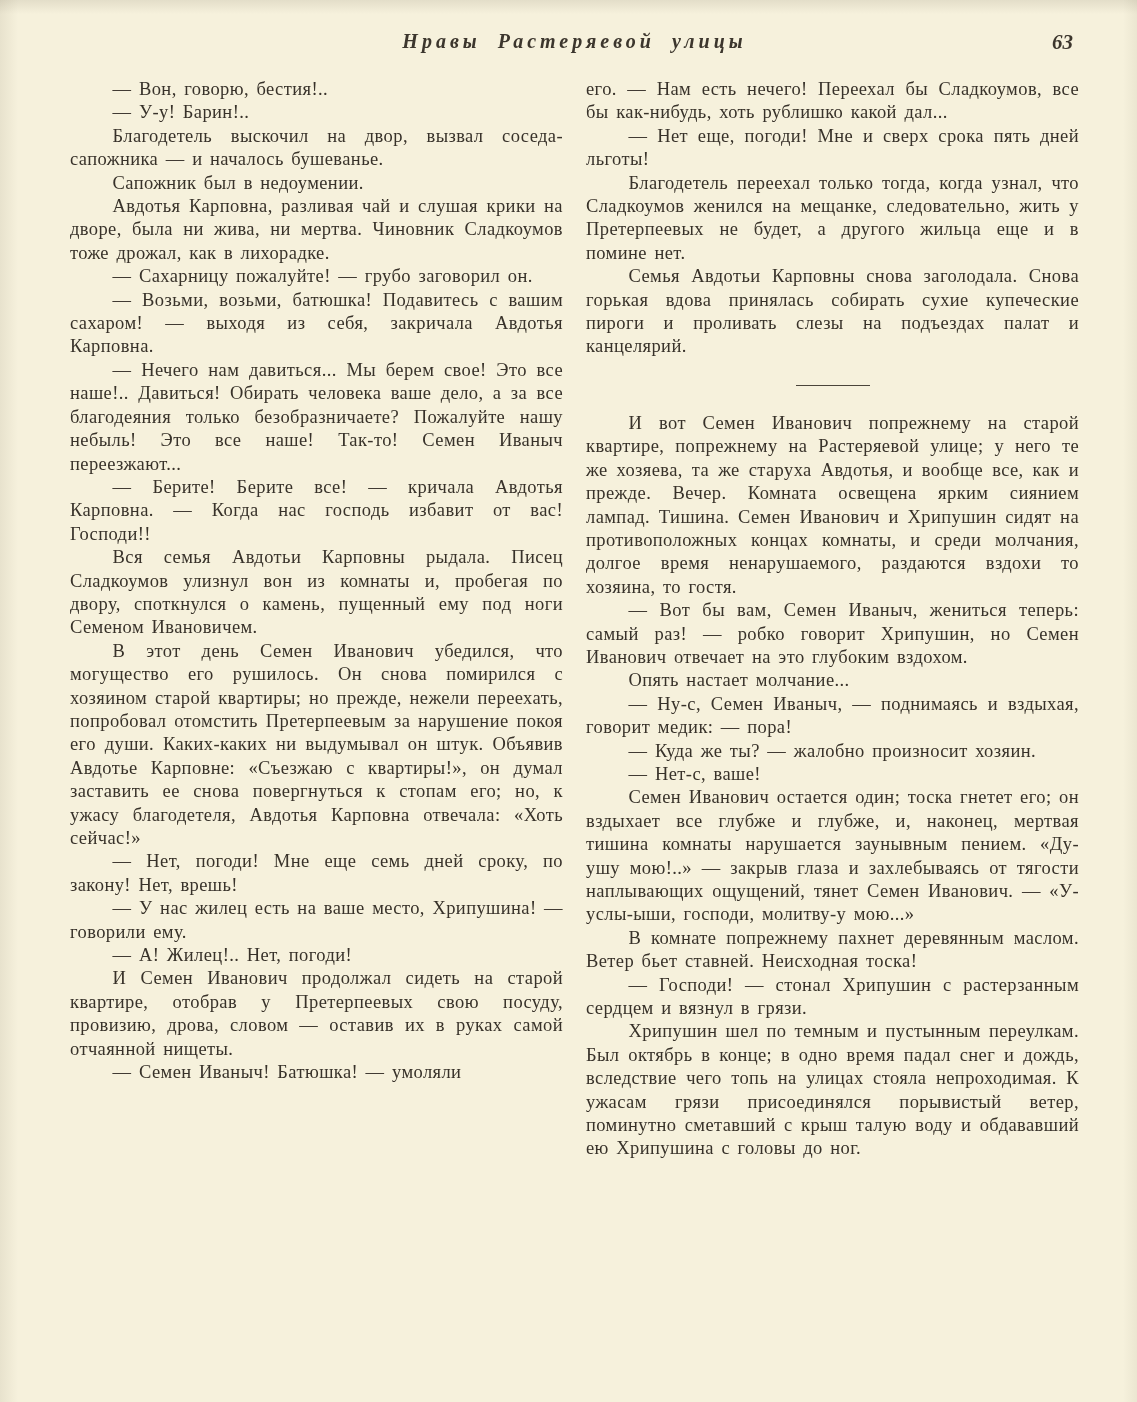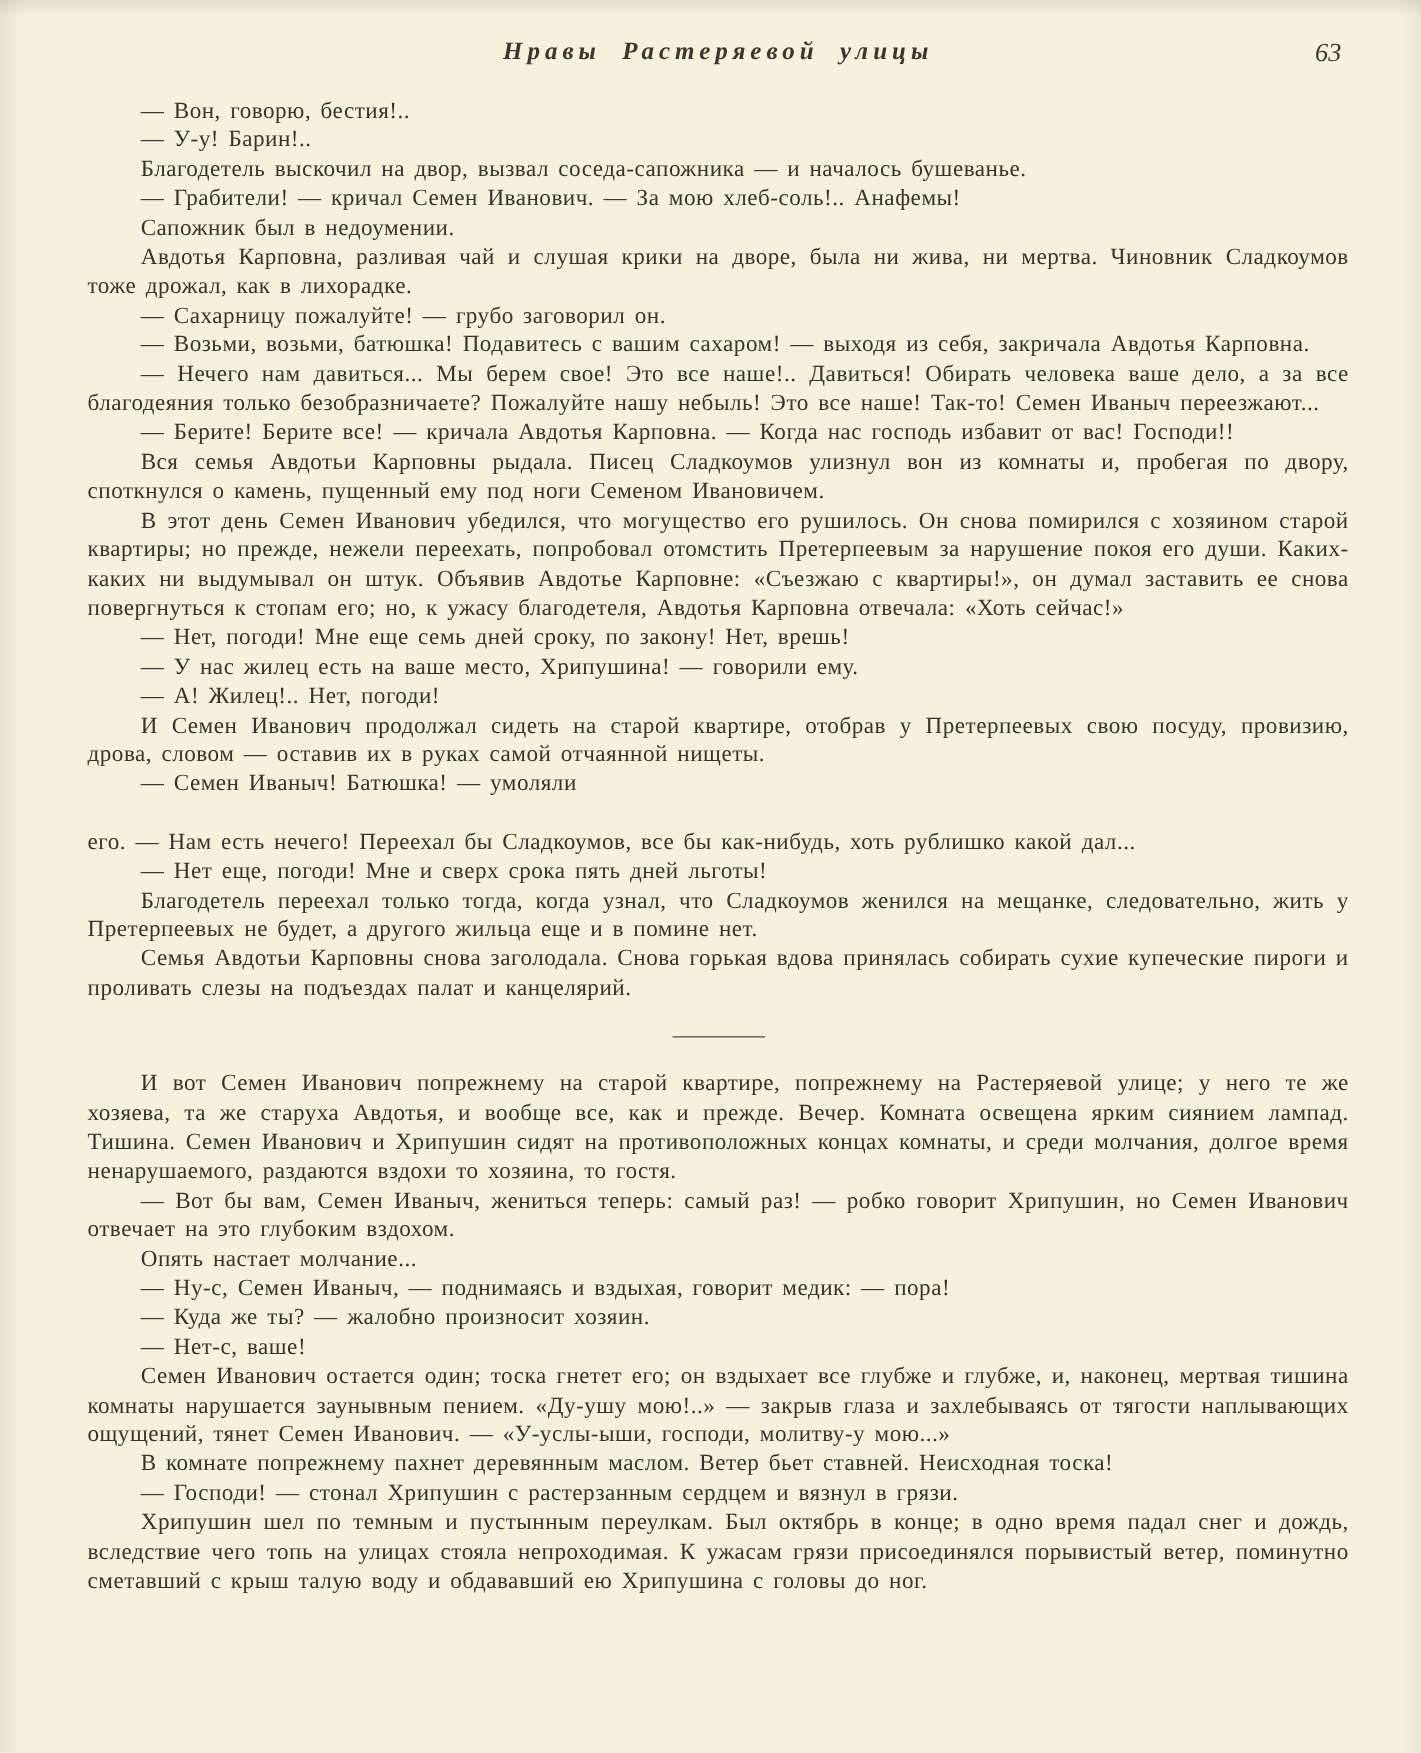--- a/index.html
+++ b/index.html
@@ -41,28 +41,27 @@
     font-size:20px;
     letter-spacing:4px;
     word-spacing:8px;
     color:#3c362d;
   }
   .page-number{
     position:absolute;
     right:6px;
     top:0;
     font-style:italic;
-    font-weight:normal;
+    font-weight:bold;
     font-size:21px;
     color:#3c362d;
   }
   .columns{
     display:flex;
     gap:23px;
-    flex-direction:column;
   }
   .column{
     flex:1 1 0;
     min-width:0;
   }
   .para{
     margin:0;
     font-size:18.5px;
     line-height:23.4px;
     text-align:justify;
@@ -88,21 +87,20 @@
   <div class="header">
     <div class="running-title">Нравы Растеряевой улицы</div>
     <div class="page-number">63</div>
   </div>
 
   <div class="columns">
     <div class="column">
         <p class="para">— Вон, говорю, бестия!..</p>
         <p class="para">— У-у! Барин!..</p>
         <p class="para">Благодетель выскочил на двор, вызвал соседа-сапожника — и началось бушеванье.</p>
-        <p class="para">— Грабители! — кричал Семен Иванович. — За мою хлеб-соль!.. Анафемы!</p>
         <p class="para">Сапожник был в недоумении.</p>
         <p class="para">Авдотья Карповна, разливая чай и слушая крики на дворе, была ни жива, ни мертва. Чиновник Сладкоумов тоже дрожал, как в лихорадке.</p>
         <p class="para">— Сахарницу пожалуйте! — грубо заговорил он.</p>
         <p class="para">— Возьми, возьми, батюшка! Подавитесь с вашим сахаром! — выходя из себя, закричала Авдотья Карповна.</p>
         <p class="para">— Нечего нам давиться... Мы берем свое! Это все наше!.. Давиться! Обирать человека ваше дело, а за все благодеяния только безобразничаете? Пожалуйте нашу небыль! Это все наше! Так-то! Семен Иваныч переезжают...</p>
         <p class="para">— Берите! Берите все! — кричала Авдотья Карповна. — Когда нас господь избавит от вас! Господи!!</p>
         <p class="para">Вся семья Авдотьи Карповны рыдала. Писец Сладкоумов улизнул вон из комнаты и, пробегая по двору, споткнулся о камень, пущенный ему под ноги Семеном Ивановичем.</p>
         <p class="para">В этот день Семен Иванович убедился, что могущество его рушилось. Он снова помирился с хозяином старой квартиры; но прежде, нежели переехать, попробовал отомстить Претерпеевым за нарушение покоя его души. Каких-каких ни выдумывал он штук. Объявив Авдотье Карповне: «Съезжаю с квартиры!», он думал заставить ее снова повергнуться к стопам его; но, к ужасу благодетеля, Авдотья Карповна отвечала: «Хоть сейчас!»</p>
         <p class="para">— Нет, погоди! Мне еще семь дней сроку, по закону! Нет, врешь!</p>
         <p class="para">— У нас жилец есть на ваше место, Хрипушина! — говорили ему.</p>

